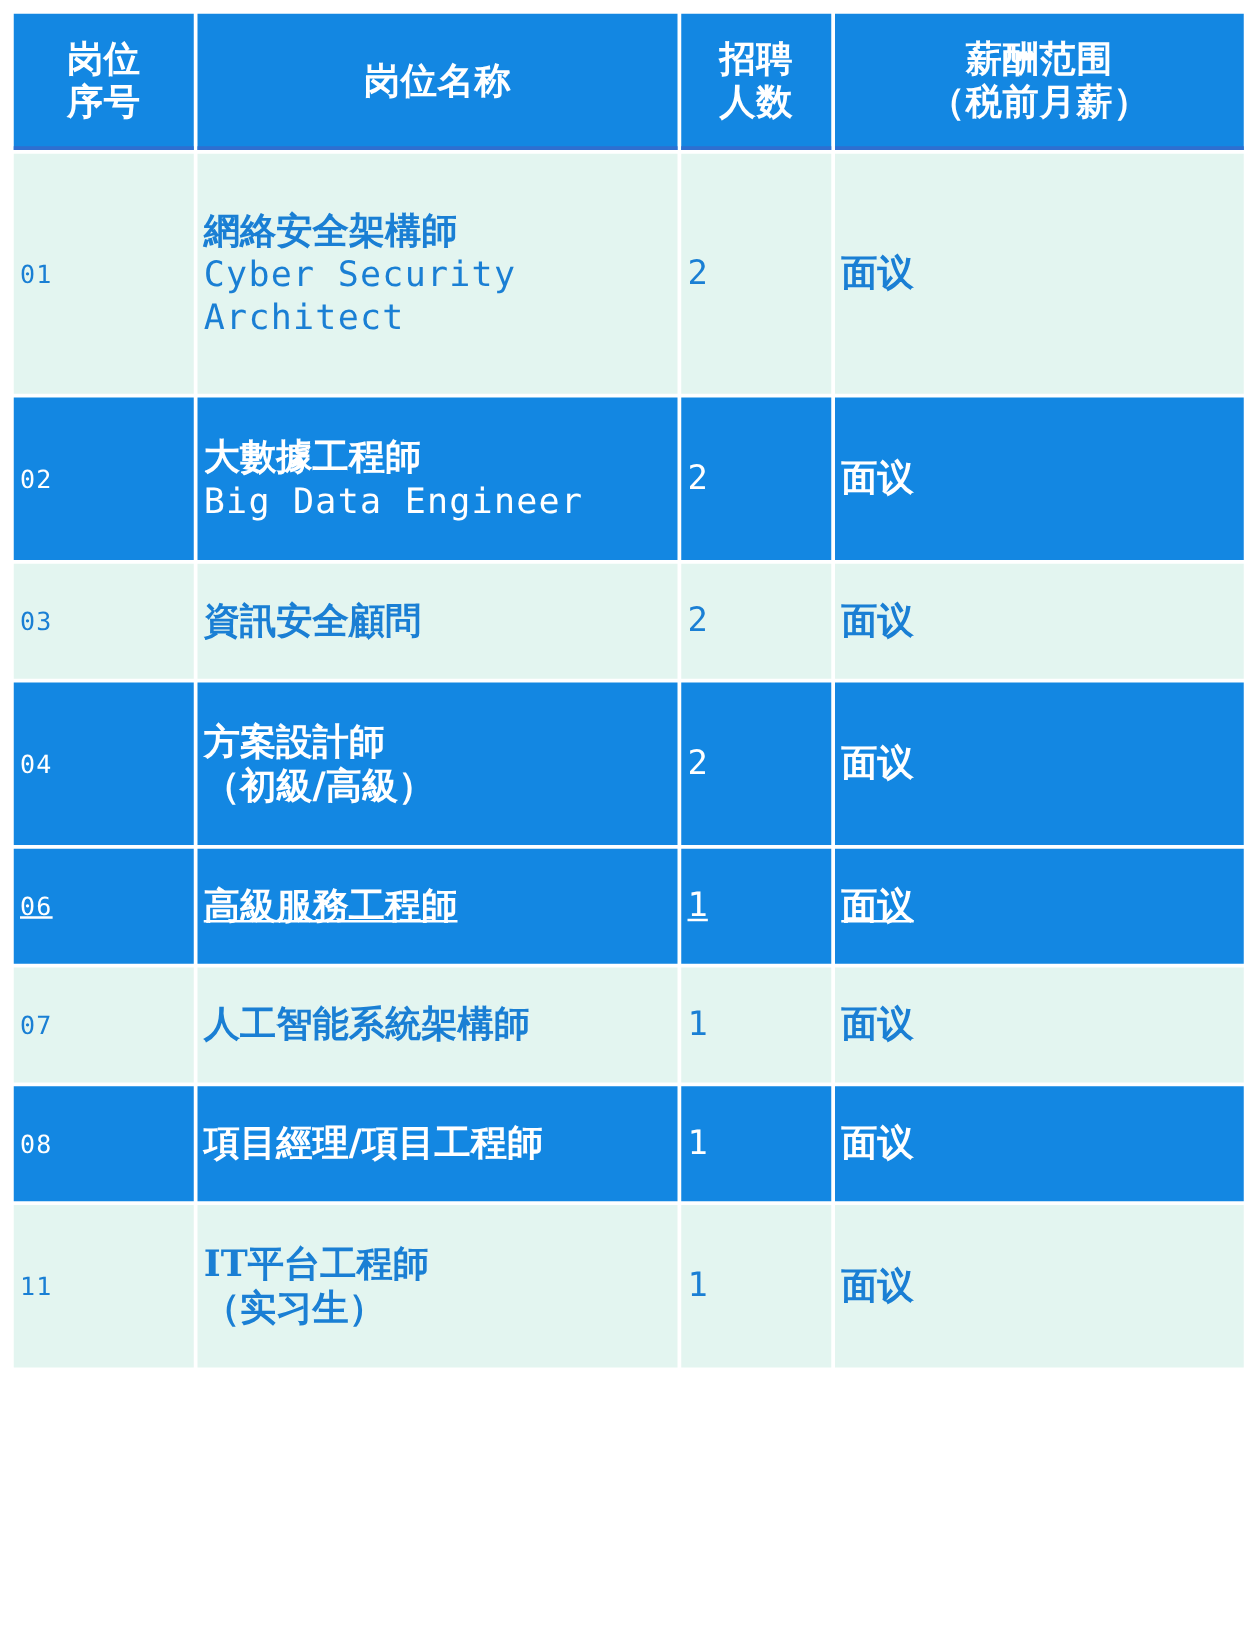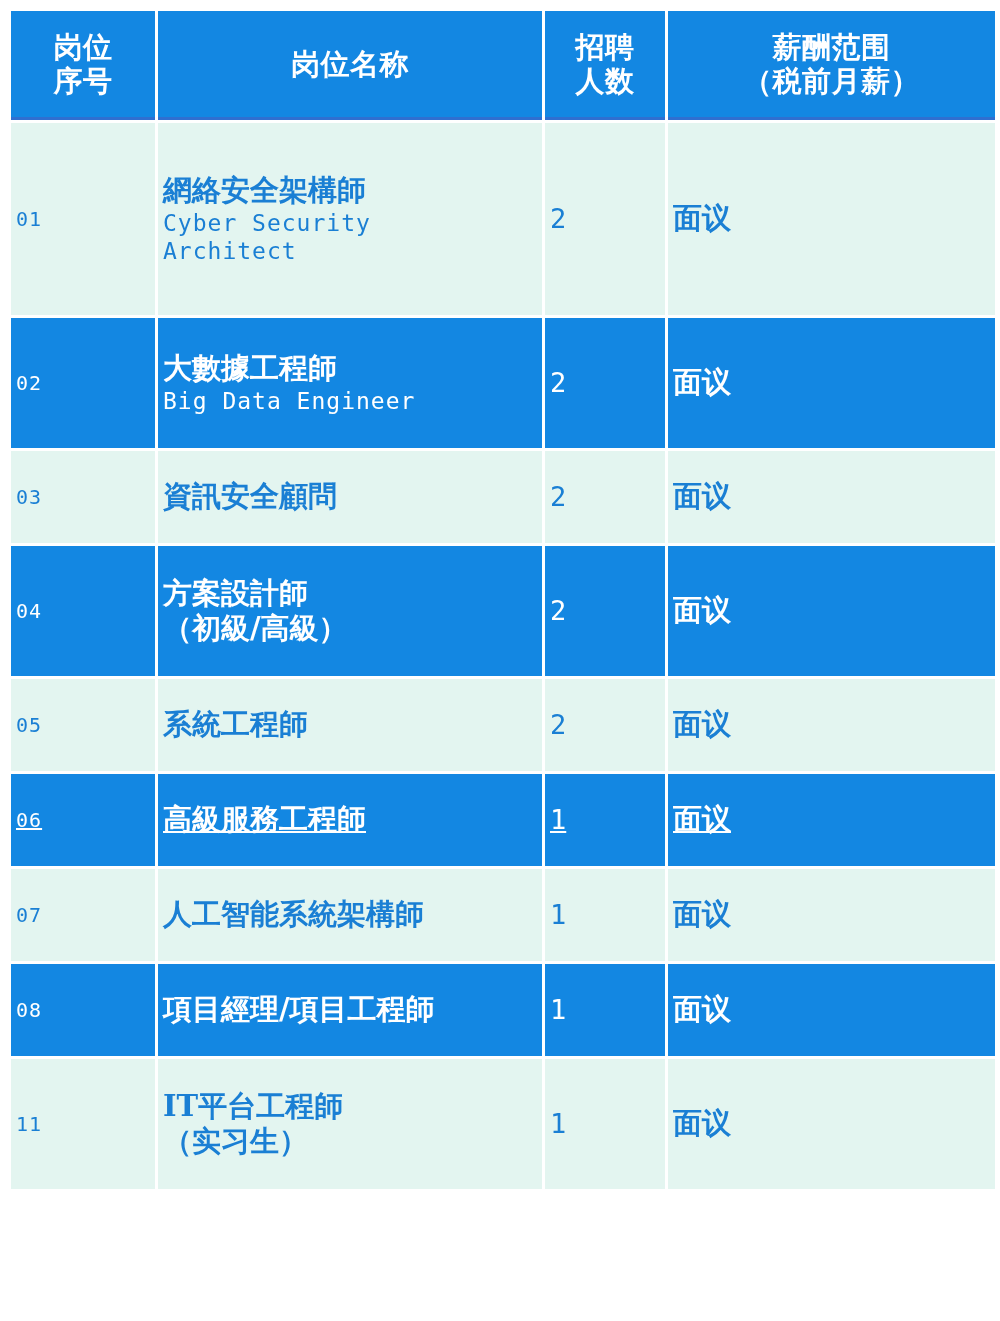--- a/index.html
+++ b/index.html
@@ -82,21 +82,21 @@
     font-size: 27px;
   }
   td.cell-name {
     font-family: "DejaVu Serif", "Liberation Serif", serif;
     font-size: 29px;
     font-weight: 700;
   }
   td.cell-name .ln-en {
     font-family: "DejaVu Sans Mono", "Liberation Mono", monospace;
     font-weight: 400;
-    font-size: 23px;
+    font-size: 28px;
     letter-spacing: 1px;
   }
   td.cell-name .ln {
     display: block;
     white-space: nowrap;
   }
   td.cell-salary {
     font-family: "DejaVu Serif", "Liberation Serif", serif;
     font-size: 29px;
     font-weight: 700;
@@ -175,28 +175,20 @@
         </tr>
         <tr class="r4 row-blue">
           <td class="cell-no">04</td>
           <td class="cell-name">
             <span class="ln">方案設計師</span>
             <span class="ln">（初級/高級）</span>
           </td>
           <td class="cell-count">2</td>
           <td class="cell-salary">面议</td>
         </tr>
-        <tr class="r5 row-light">
-          <td class="cell-no">05</td>
-          <td class="cell-name">
-            <span class="ln">系統工程師</span>
-          </td>
-          <td class="cell-count">2</td>
-          <td class="cell-salary">面议</td>
-        </tr>
         <tr class="r6 row-blue">
           <td class="cell-no">06</td>
           <td class="cell-name">
             <span class="ln">高級服務工程師</span>
           </td>
           <td class="cell-count">1</td>
           <td class="cell-salary">面议</td>
         </tr>
         <tr class="r7 row-light">
           <td class="cell-no">07</td>

